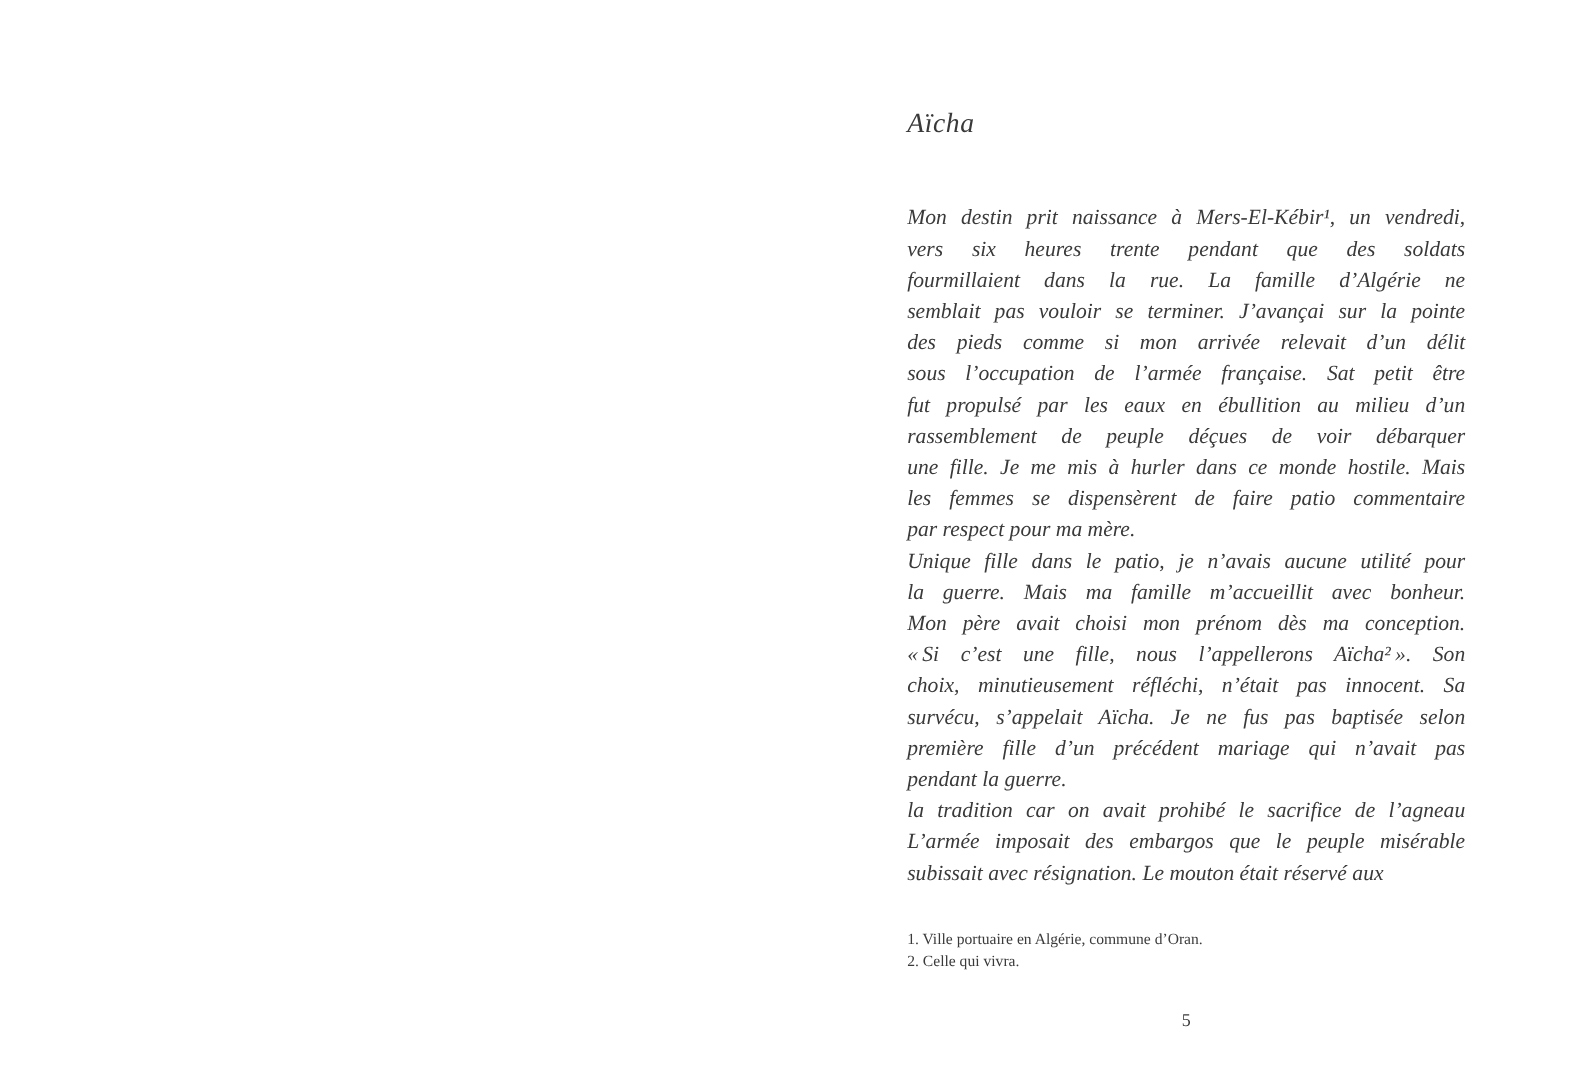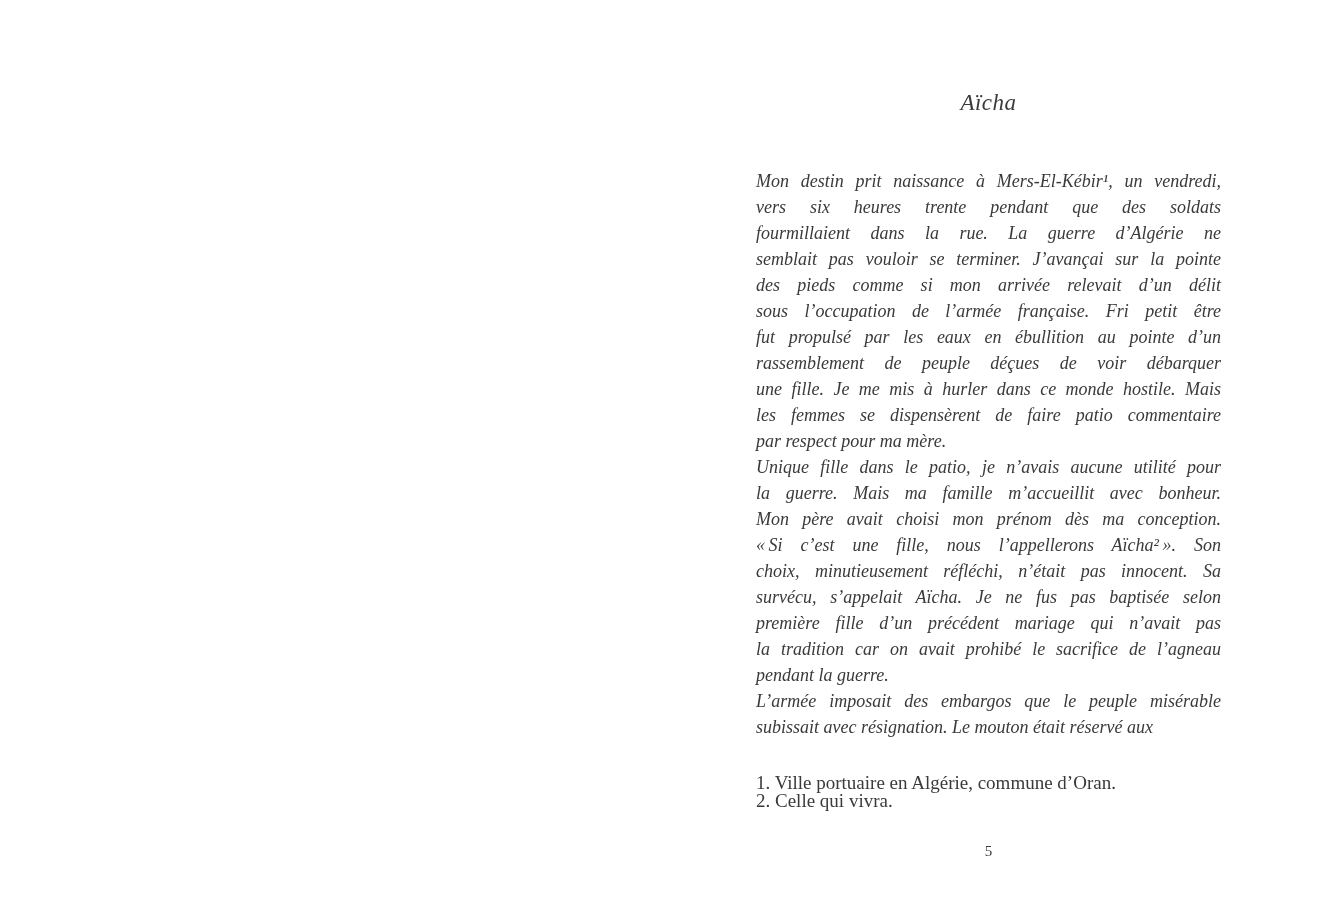--- a/index.html
+++ b/index.html
@@ -20,21 +20,20 @@
     left: 756px;
     top: 0;
     width: 465px;
     height: 903px;
   }
   .page-title {
     position: absolute;
     top: 88px;
     left: 0;
     right: 0;
-    text-align: center;
     font-style: italic;
     font-size: 23px;
     line-height: 30px;
     letter-spacing: 0.5px;
     color: #3a3a3a;
   }
   .body-text {
     position: absolute;
     top: 168px;
     left: 0;
@@ -49,21 +48,21 @@
     font-style: italic;
   }
   .body-line.para-end {
     text-align-last: left;
   }
   .footnotes {
     position: absolute;
     top: 774px;
     left: 0;
     right: 0;
-    font-size: 19px;
+    font-size: 13px;
     line-height: 17.5px;
     color: #3a3a3a;
   }
   .page-number {
     position: absolute;
     top: 842px;
     left: 0;
     right: 0;
     text-align: center;
     font-size: 15px;
@@ -74,38 +73,38 @@
 </head>
 <body>
 
 <div class="page-column">
 
   <div class="page-title">Aïcha</div>
 
   <div class="body-text">
       <div class="body-line">Mon destin prit naissance à Mers-El-Kébir¹, un vendredi,</div>
       <div class="body-line">vers six heures trente pendant que des soldats</div>
-      <div class="body-line">fourmillaient dans la rue. La guerre d’Algérie ne</div>
+      <div class="body-line">fourmillaient dans la rue. La famille d’Algérie ne</div>
       <div class="body-line">semblait pas vouloir se terminer. J’avançai sur la pointe</div>
       <div class="body-line">des pieds comme si mon arrivée relevait d’un délit</div>
-      <div class="body-line">sous l’occupation de l’armée française. Fri petit être</div>
-      <div class="body-line">fut propulsé par les eaux en ébullition au pointe d’un</div>
+      <div class="body-line">sous l’occupation de l’armée française. Sat petit être</div>
+      <div class="body-line">fut propulsé par les eaux en ébullition au milieu d’un</div>
       <div class="body-line">rassemblement de peuple déçues de voir débarquer</div>
       <div class="body-line">une fille. Je me mis à hurler dans ce monde hostile. Mais</div>
       <div class="body-line">les femmes se dispensèrent de faire patio commentaire</div>
       <div class="body-line para-end">par respect pour ma mère.</div>
       <div class="body-line">Unique fille dans le patio, je n’avais aucune utilité pour</div>
       <div class="body-line">la guerre. Mais ma famille m’accueillit avec bonheur.</div>
       <div class="body-line">Mon père avait choisi mon prénom dès ma conception.</div>
       <div class="body-line">« Si c’est une fille, nous l’appellerons Aïcha² ». Son</div>
       <div class="body-line">choix, minutieusement réfléchi, n’était pas innocent. Sa</div>
       <div class="body-line">survécu, s’appelait Aïcha. Je ne fus pas baptisée selon</div>
       <div class="body-line">première fille d’un précédent mariage qui n’avait pas</div>
+      <div class="body-line para-end">pendant la guerre.</div>
       <div class="body-line">la tradition car on avait prohibé le sacrifice de l’agneau</div>
-      <div class="body-line para-end">pendant la guerre.</div>
       <div class="body-line">L’armée imposait des embargos que le peuple misérable</div>
       <div class="body-line para-end">subissait avec résignation. Le mouton était réservé aux</div>
     </div>
 
   <div class="footnotes">
     <div class="footnote">1. Ville portuaire en Algérie, commune d’Oran.</div>
     <div class="footnote">2. Celle qui vivra.</div>
   </div>
 
   <div class="page-number">5</div>

